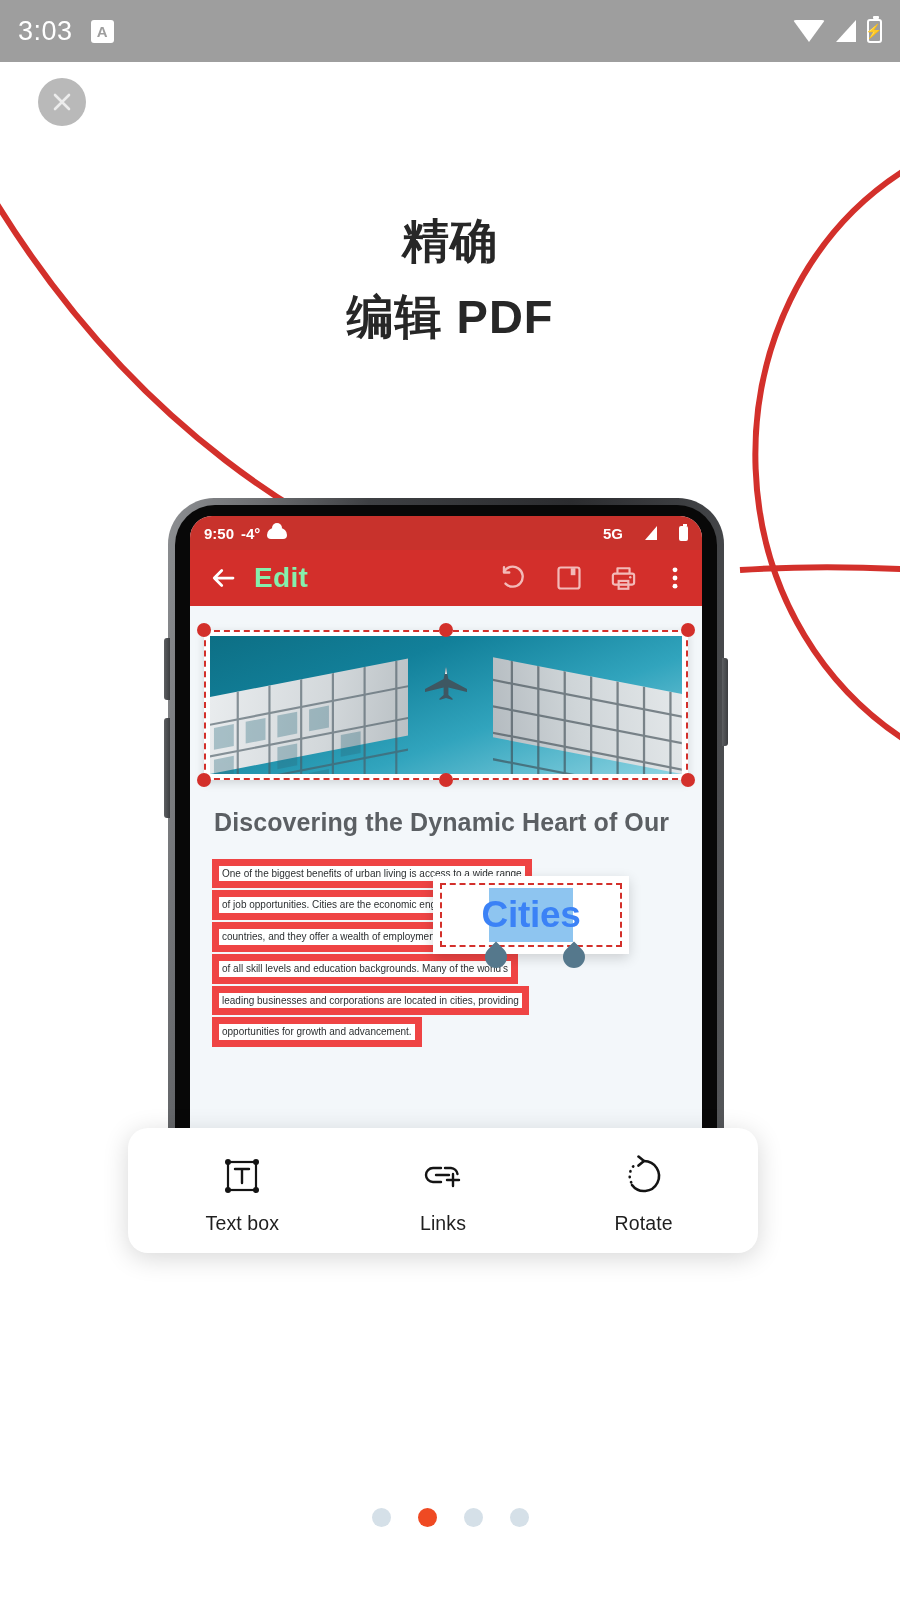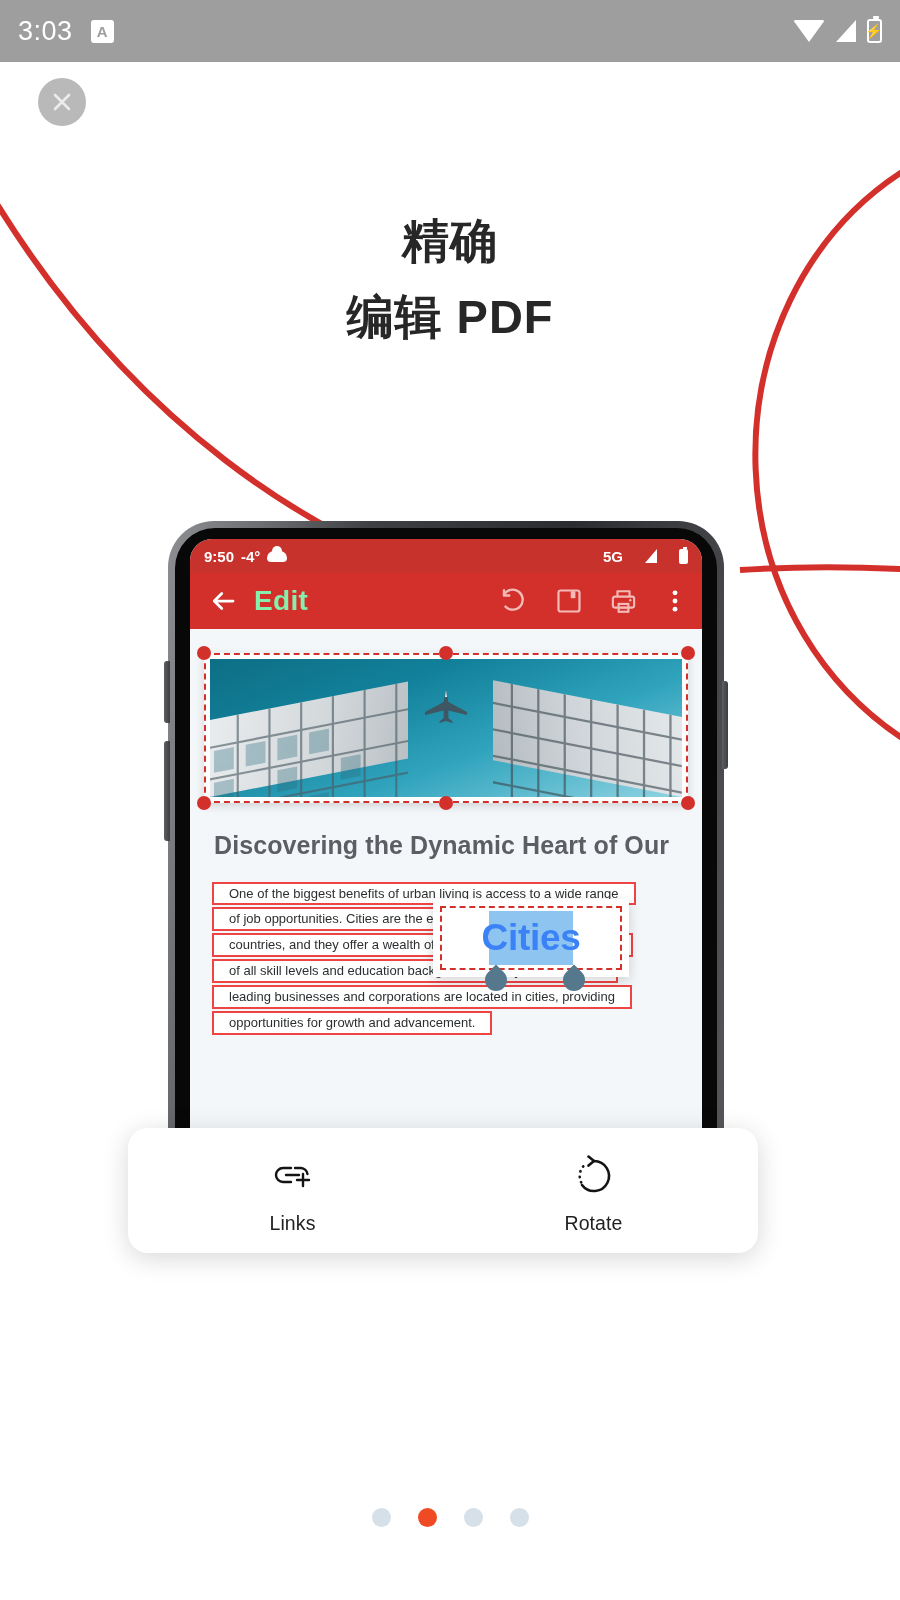--- a/index.html
+++ b/index.html
@@ -42,21 +42,21 @@
 
   
   .headline{
     position:absolute; top:203px; left:0; width:900px; z-index:30;
     text-align:center; color:#272727;
     font-size:47px; font-weight:700; line-height:1.62; letter-spacing:1px;
   }
 
   
   .phone{
-    position:absolute; left:168px; top:521px; width:556px; height:660px; z-index:20;
+    position:absolute; left:168px; top:498px; width:556px; height:660px; z-index:20;
   }
   .phone-frame{
     position:absolute; inset:0;
     background:linear-gradient(100deg,#8d8f92 0%,#6c6e71 14%,#3e4043 30%,#2b2c2f 60%,#55575a 100%);
     border-radius:46px 46px 0 0;
     padding:7px 7px 0 7px;
   }
   .phone-inner{
     position:absolute; left:7px; top:7px; right:7px; bottom:0;
     background:#080808; border-radius:40px 40px 0 0; padding:8px 8px 0 8px;
@@ -145,22 +145,22 @@
   }
   .mag-hl{ position:absolute; left:56px; top:12px; width:84px; height:54px; background:#8ec5f0; }
   .drop{
     position:absolute; width:22px;height:22px; background:#55788c;
     border-radius:0 50% 50% 50%; transform:rotate(45deg);
   }
 
   
   .doc-body{ margin:16px 22px 0 22px; }
   .doc-line{
-    display:inline-block; background:#fff; border:2px solid #ef4444;
-    font-size:13px; color:#2c2f31; line-height:1.38; padding:1px 15px;
+    display:inline-block; background:#fff; border:7px solid #ef4444;
+    font-size:10px; color:#2c2f31; line-height:1.38; padding:1px 3px;
     margin-bottom:2px; white-space:nowrap;
   }
 
   
   .actionbar{
     position:absolute; left:128px; top:1128px; width:630px; height:125px;
     background:#fff; border-radius:20px; z-index:50;
     box-shadow:0 5px 26px rgba(0,0,0,.16);
     display:flex; align-items:flex-start; justify-content:space-around;
     padding:26px 14px 0 14px;
@@ -340,20 +340,33 @@
         <div><span class="doc-line">leading businesses and corporations are located in cities, providing</span></div>
         <div><span class="doc-line">opportunities for growth and advancement.</span></div>
       </div>
 
     </div>
   </div>
 </div>
 
 <div class="actionbar">
 
+  <div class="act">
+    <div class="act-ico">
+      <svg width="42" height="42" viewBox="0 0 42 42">
+        <rect x="7" y="7" width="28" height="28" fill="none" stroke="#141414" stroke-width="2.2"></rect>
+        <path d="M14 14 H28 M21 14 V28" stroke="#141414" stroke-width="2.4" stroke-linecap="round"></path>
+        <circle cx="7" cy="7" r="3" fill="#141414"></circle>
+          <circle cx="35" cy="7" r="3" fill="#141414"></circle>
+        <circle cx="7" cy="35" r="3" fill="#141414"></circle>
+          <circle cx="35" cy="35" r="3" fill="#141414"></circle>
+      </svg>
+    </div>
+    <div class="act-lbl">Text box</div>
+  </div>
 
 
   <div class="act">
     <div class="act-ico">
       <svg width="44" height="42" viewBox="0 0 44 42">
         <path d="M20 13 H12 A7 7 0 0 0 12 27 H20" fill="none" stroke="#141414" stroke-width="2.4" stroke-linecap="round"></path>
         <path d="M24 13 H30 A7 7 0 0 1 36.5 19" fill="none" stroke="#141414" stroke-width="2.4" stroke-linecap="round"></path>
         <path d="M15 20 H28" stroke="#141414" stroke-width="2.4" stroke-linecap="round"></path>
         <path d="M32 19 V31 M26 25 H38" stroke="#141414" stroke-width="2.4" stroke-linecap="round"></path>
       </svg>

